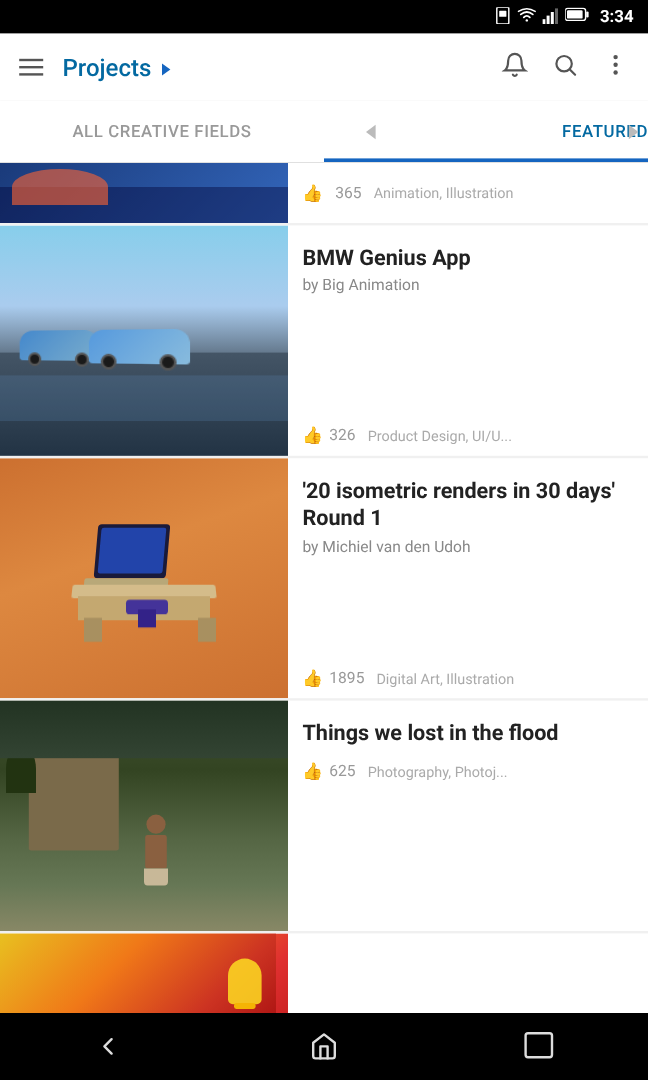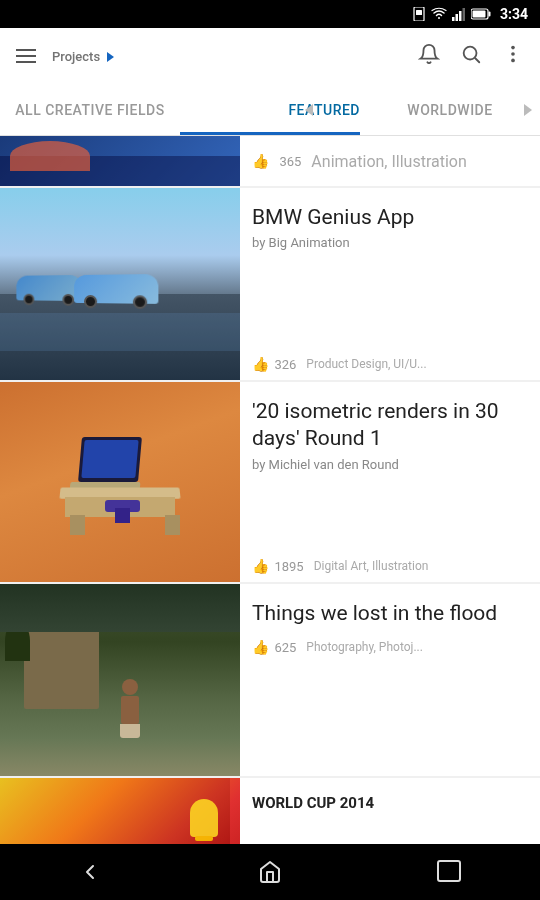--- a/index.html
+++ b/index.html
@@ -21,21 +21,20 @@
       display: flex;
       align-items: center;
       justify-content: flex-end;
       padding: 0 12px;
       gap: 6px;
       font-size: 13px;
       flex-shrink: 0;
     }
     .status-icons {
       display: flex;
-      align-items: center;
       gap: 5px;
     }
     .status-time {
       font-weight: bold;
       font-size: 14px;
       margin-left: 4px;
     }
 
     
     .app-bar {
@@ -54,23 +53,23 @@
       cursor: pointer;
       margin-right: 16px;
     }
     .hamburger-icon span {
       display: block;
       width: 20px;
       height: 2px;
       background: #555;
     }
     .app-title {
-      font-size: 13px;
+      font-size: 20px;
       font-weight: 500;
-      color: #737373;
+      color: #0369a1;
       flex: 1;
     }
     .app-title-arrow {
       display: inline-block;
       width: 0;
       height: 0;
       border-left: 7px solid #1565C0;
       border-top: 5px solid transparent;
       border-bottom: 5px solid transparent;
       margin-left: 4px;
@@ -179,22 +178,22 @@
       position: relative;
     }
 
     .card-info {
       flex: 1;
       display: flex;
       flex-direction: column;
       padding: 16px 12px 8px 12px;
     }
     .card-title {
-      font-size: 21px;
-      font-weight: 400;
+      font-size: 18px;
+      font-weight: 700;
       color: #222;
       line-height: 1.3;
       margin-bottom: 4px;
     }
     .card-author {
       font-size: 13px;
       color: #888;
       margin-bottom: auto;
     }
     .card-meta {
@@ -234,21 +233,21 @@
       flex-shrink: 0;
     }
     .partial-info {
       flex: 1;
       padding: 0 12px;
       display: flex;
       align-items: center;
       gap: 10px;
     }
     .partial-tags {
-      font-size: 16px;
+      font-size: 12px;
       color: #aaa;
     }
 
     
     .worldcup-card {
       background: #fff;
       display: flex;
       height: 80px;
       margin-bottom: 2px;
       overflow: hidden;
@@ -380,23 +379,20 @@
   </div>
 </div>
 
 <div class="tab-bar">
   <div class="tab-item">
     <span>All Creative Fields</span>
   </div>
   <div class="tab-item active">
     <span>Featured</span>
   </div>
-  <div class="tab-item">
-    <span>Worldwide</span>
-  </div>
 </div>
 
 <div class="content">
 
   <div class="partial-card">
     <div class="partial-image">
       <div style="width:100%;height:100%;background:linear-gradient(135deg,#1a3a7a,#3366bb);position:relative;">
         <div style="position:absolute;bottom:0;left:0;width:100%;height:30px;background:rgba(0,0,50,0.4)"></div>
         <div style="position:absolute;top:5px;left:10px;width:80px;height:30px;background:rgba(255,100,50,0.6);border-radius:50% 50% 0 0;"></div>
       </div>
@@ -460,21 +456,21 @@
           <div style="position:absolute;top:68px;left:50px;width:35px;height:12px;background:#443399;border-radius:3px;"></div>
           <div style="position:absolute;top:76px;left:60px;width:15px;height:15px;background:#332288;"></div>
 
           <div style="position:absolute;top:83px;left:15px;width:15px;height:20px;background:#a89060;"></div>
           <div style="position:absolute;top:83px;right:5px;width:15px;height:20px;background:#a89060;"></div>
         </div>
       </div>
     </div>
     <div class="card-info">
       <div class="card-title">'20 isometric renders in 30 days' Round 1</div>
-      <div class="card-author">by Michiel van den Round</div>
+      <div class="card-author">by Michiel van den Udoh</div>
       <div class="card-meta">
         <div class="card-likes">
           <span class="thumb-icon">👍</span>
           <span>1895</span>
         </div>
         <span class="card-tags">Digital Art, Illustration</span>
       </div>
     </div>
   </div>
 
@@ -514,23 +510,20 @@
 
   <div class="worldcup-card">
     <div class="worldcup-image">
       <div style="width:100%;height:100%;background:linear-gradient(135deg,#e8c020 0%,#f07818 40%,#cc3322 75%,#aa1111 100%);position:relative;display:flex;align-items:center;justify-content:flex-end;padding-right:12px;">
 
         <div style="width:28px;height:38px;background:#ffdd22;border-radius:14px 14px 4px 4px;opacity:0.85;position:relative;">
           <div style="position:absolute;bottom:-4px;left:50%;transform:translateX(-50%);width:18px;height:5px;background:#ffcc00;border-radius:2px;"></div>
         </div>
       </div>
     </div>
-    <div class="worldcup-info">
-      <div class="worldcup-title">WORLD CUP 2014</div>
-    </div>
   </div>
 
 </div>
 
 <div class="nav-bar">
   <div class="nav-btn">
     <svg width="24" height="24" viewBox="0 0 24 24" fill="none" stroke="#ddd" stroke-width="2" stroke-linecap="round" stroke-linejoin="round">
       <polyline points="15 18 9 12 15 6"></polyline>
     </svg>
   </div>

